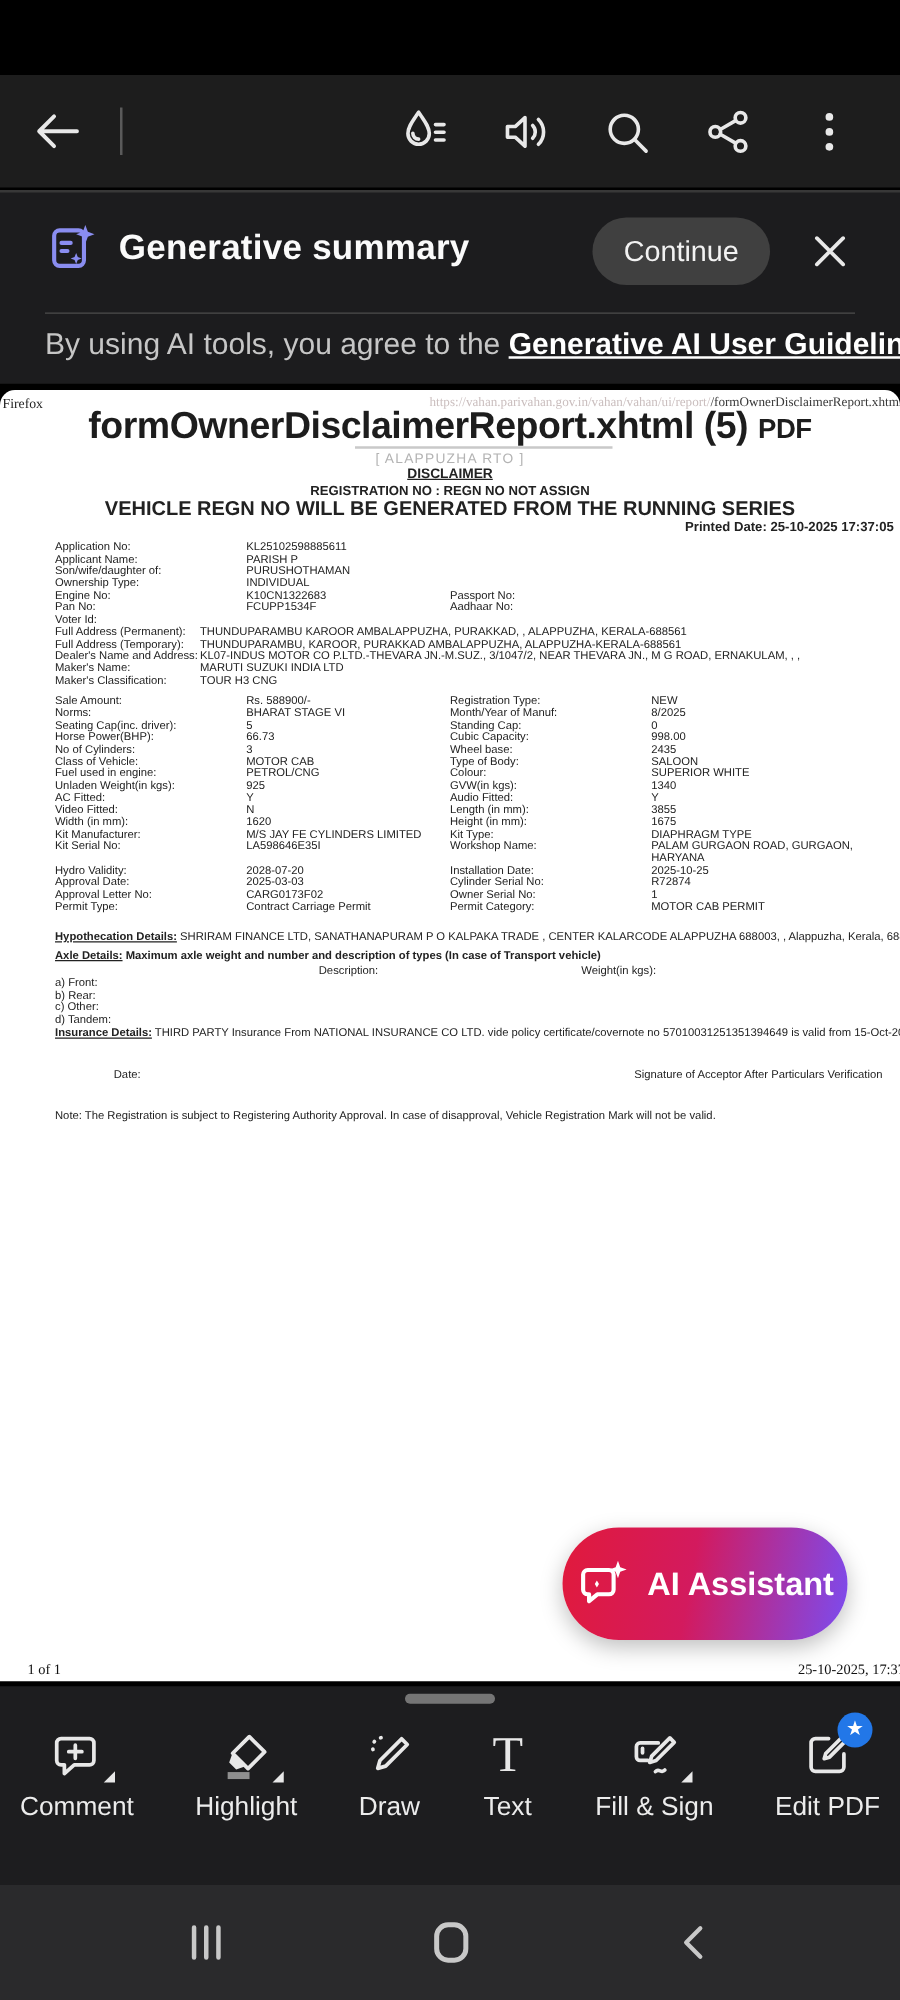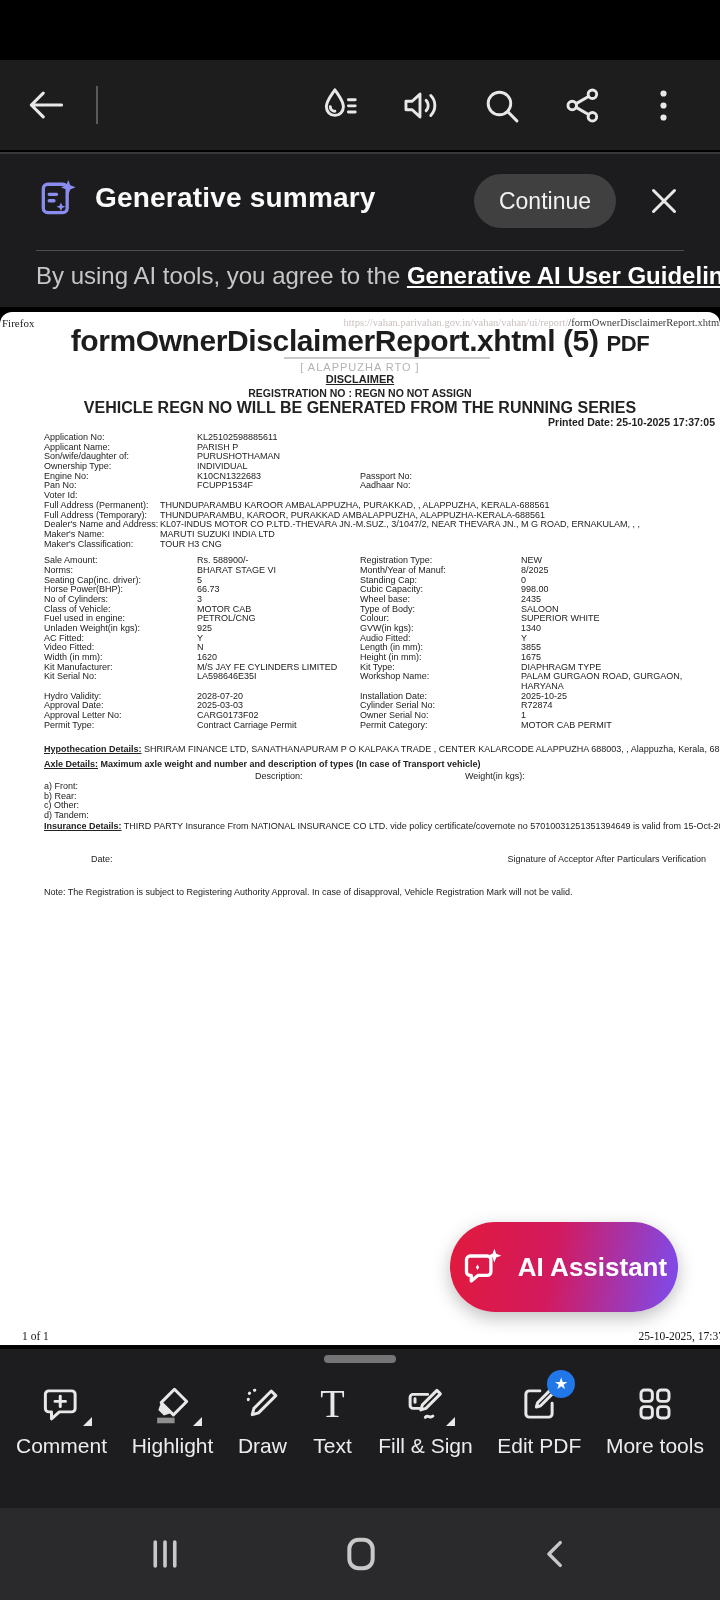--- a/index.html
+++ b/index.html
@@ -434,31 +434,20 @@
     <div class="tool">
       <div class="tico">
         <svg viewBox="0 0 24 24" class="ic">
           <path d="M19.5 11.5v6a2 2 0 0 1-2 2h-11a2 2 0 0 1-2-2v-11a2 2 0 0 1 2-2h6"></path>
           <path d="M18.4 4.1l1.7 1.7-7.2 7.2-2.4.7.7-2.4z"></path>
         </svg>
         <div class="badge">★</div>
       </div>
       <div class="tlabel">Edit PDF</div>
     </div>
-    <div class="tool">
-      <div class="tico">
-        <svg viewBox="0 0 24 24" class="ic">
-          <rect x="4" y="4" width="6.5" height="6.5" rx="2"></rect>
-          <rect x="13.5" y="4" width="6.5" height="6.5" rx="2"></rect>
-          <rect x="4" y="13.5" width="6.5" height="6.5" rx="2"></rect>
-          <rect x="13.5" y="13.5" width="6.5" height="6.5" rx="2"></rect>
-        </svg>
-      </div>
-      <div class="tlabel">More tools</div>
-    </div>
   </div>
 </div>
 
 <div class="nav">
   <svg viewBox="0 0 24 24" width="36" height="36">
       <path class="nic" d="M5.5 4v16M12 4v16M18.5 4v16"></path>
     </svg>
   <svg viewBox="0 0 24 24" width="40" height="40">
       <rect class="nic" x="5" y="3.5" width="14" height="17" rx="5.5"></rect>
     </svg>

